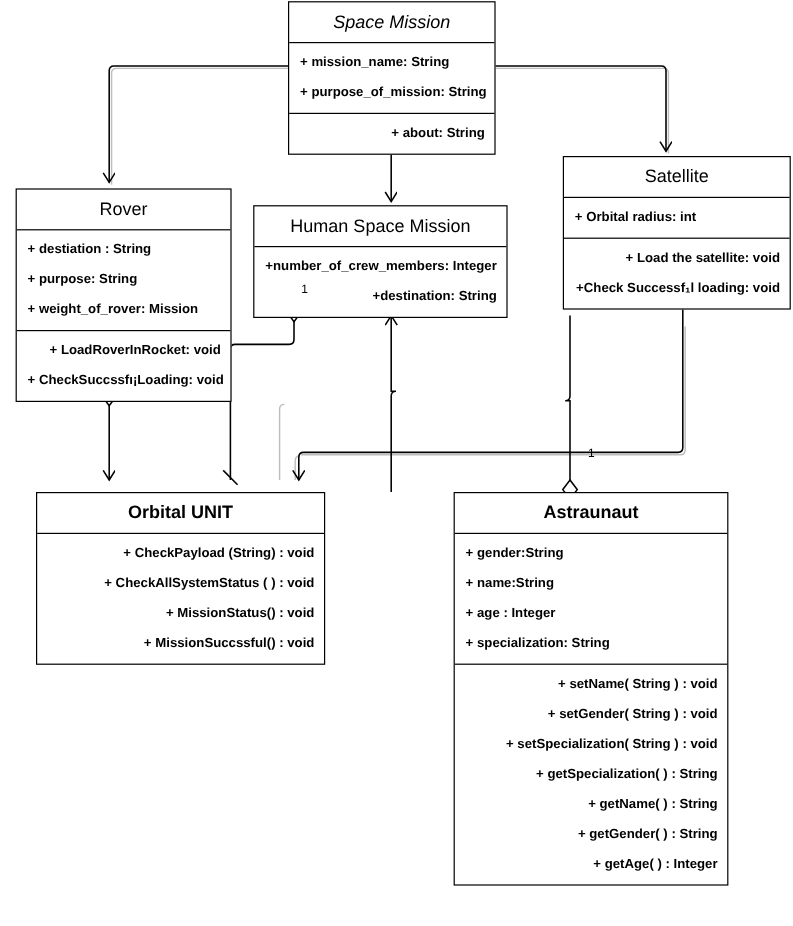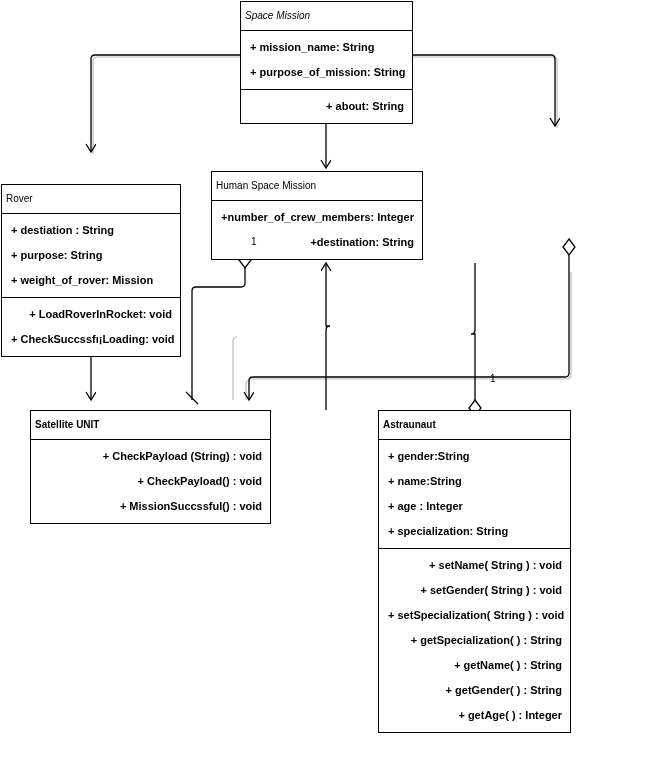--- a/index.html
+++ b/index.html
@@ -14,21 +14,22 @@
   svg.wires{position:absolute;left:0;top:0;width:661px;height:772px;pointer-events:none;}
 
   .uml-class{
     position:absolute;
     box-sizing:border-box;
     background:#ffffff;
     border:1.4px solid #000000;
     z-index:5;
   }
   .uml-title{
-    font-size:10px;
+    text-align:center;
+    font-size:15px;
     line-height:1;
     padding:9px 4px 9px 4px;
     border-bottom:1.4px solid #000000;
     white-space:nowrap;
   }
   .uml-title.bold{font-weight:bold;}
   .uml-title.italic{font-style:italic;}
   .uml-compartment{
     border-bottom:1.4px solid #000000;
     padding:4px 0 4px 0;
@@ -97,21 +98,21 @@
     <div class="uml-title italic">Space Mission</div>
     <div class="uml-compartment">
       <div class="uml-row">+ mission_name: String</div>
       <div class="uml-row">+ purpose_of_mission: String</div>
     </div>
     <div class="uml-compartment last">
       <div class="uml-row">+ about: String</div>
     </div>
   </div>
 
-  <div class="uml-class" style="left:1px;top:157px;width:180px;margin-top:27px;">
+  <div class="uml-class" style="left:13px;top:157px;width:180px;">
     <div class="uml-title">Rover</div>
     <div class="uml-compartment">
       <div class="uml-row">+ destiation : String</div>
       <div class="uml-row">+ purpose: String</div>
       <div class="uml-row">+ weight_of_rover: Mission</div>
     </div>
     <div class="uml-compartment last">
       <div class="uml-row">+ LoadRoverInRocket: void</div>
       <div class="uml-row">+ CheckSuccssfı¡Loading: void</div>
     </div>
@@ -119,31 +120,42 @@
 
   <div class="uml-class" style="left:211px;top:171px;width:212px;">
     <div class="uml-title">Human Space Mission</div>
     <div class="uml-compartment last">
       <div class="uml-row">+number_of_crew_members: Integer</div>
       <div class="uml-row">+destination: String</div>
     </div>
   </div>
   <div class="mult-label" style="left:251px;top:236px;">1</div>
 
+  <div class="uml-class" style="left:469px;top:130px;width:190px;">
+    <div class="uml-title">Satellite</div>
+    <div class="uml-compartment">
+      <div class="uml-row">+ Orbital radius: int</div>
+    </div>
+    <div class="uml-compartment last">
+      <div class="uml-row">+ Load the satellite: void</div>
+      <div class="uml-row">+Check Successf₁l loading: void</div>
+    </div>
+  </div>
 
   <div class="uml-class" style="left:30px;top:410px;width:241px;">
-    <div class="uml-title bold">Satellite UNIT</div>
+    <div class="uml-title bold">Orbital UNIT</div>
     <div class="uml-compartment last">
       <div class="uml-row">+ CheckPayload (String) : void</div>
-      <div class="uml-row">+ CheckPayload() : void</div>
+      <div class="uml-row">+ CheckAllSystemStatus ( ) : void</div>
+      <div class="uml-row">+ MissionStatus() : void</div>
       <div class="uml-row">+ MissionSuccssful() : void</div>
     </div>
   </div>
 
-  <div class="uml-class" style="left:378px;top:410px;width:193px;">
+  <div class="uml-class" style="left:378px;top:410px;width:229px;">
     <div class="uml-title bold">Astraunaut</div>
     <div class="uml-compartment">
       <div class="uml-row">+ gender:String</div>
       <div class="uml-row">+ name:String</div>
       <div class="uml-row">+ age : Integer</div>
       <div class="uml-row">+ specialization: String</div>
     </div>
     <div class="uml-compartment last">
       <div class="uml-row">+ setName( String ) : void</div>
       <div class="uml-row">+ setGender( String ) : void</div>

